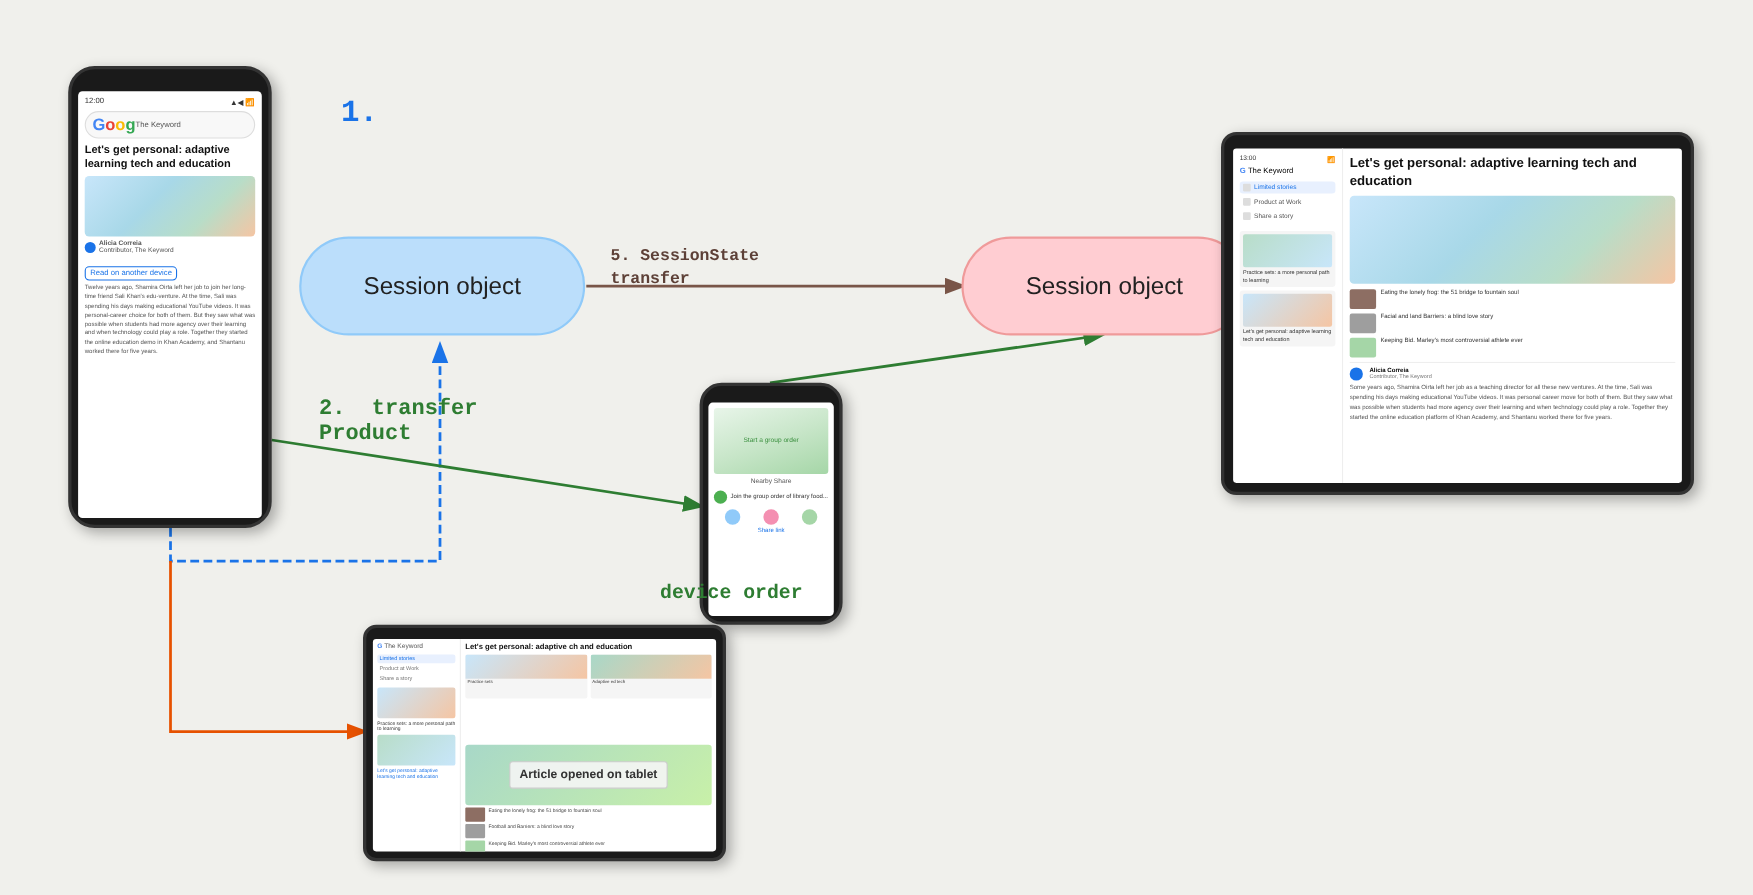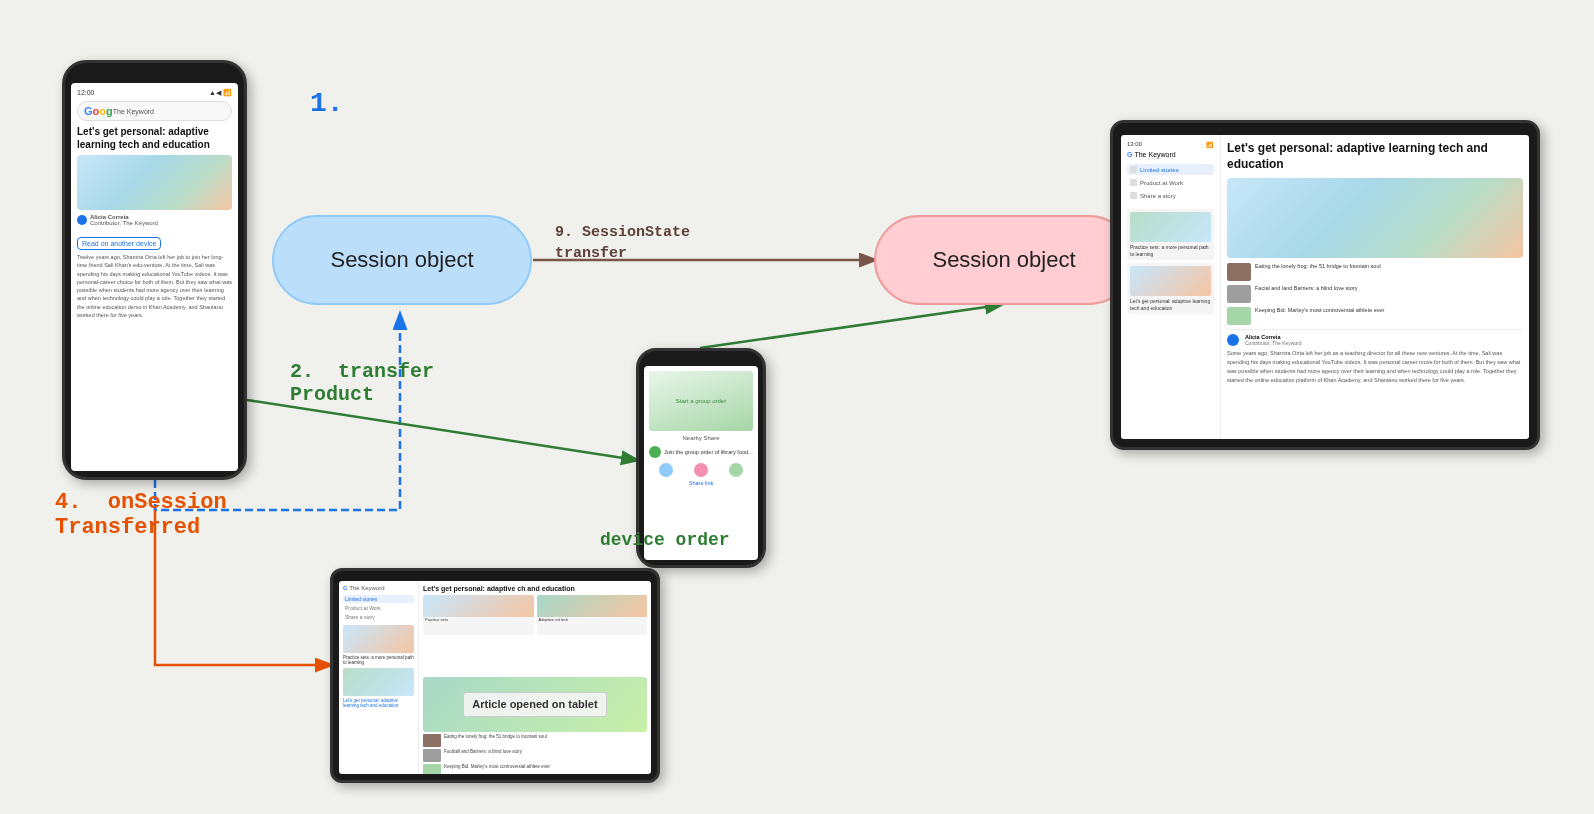--- a/index.html
+++ b/index.html
@@ -54,21 +54,21 @@
       border: 1px solid #ddd;
       border-radius: 20px;
       padding: 3px 6px;
       margin-bottom: 4px;
       font-size: 7px;
       color: #555;
       font-family: Arial, sans-serif;
     }
     .g-logo {
       font-weight: bold;
-      font-size: 11px;
+      font-size: 15px;
       margin-right: 0;
     }
     .g-logo span:nth-child(1) { color: #4285F4; }
     .g-logo span:nth-child(2) { color: #EA4335; }
     .g-logo span:nth-child(3) { color: #FBBC05; }
     .g-logo span:nth-child(4) { color: #34A853; }
     .article-title {
       font-size: 10px;
       font-weight: bold;
       color: #111;
@@ -561,21 +561,21 @@
 
   <div class="label-create-session">
     <span class="label-num" style="color:#1a73e8;">1.</span>
   </div>
 
   <div class="session-box-left">
     <span class="session-box-text">Session object</span>
   </div>
 
   <div style="position:absolute; left:555px; top:222px; font-family:'Courier New',monospace; font-weight:bold; font-size:15px; color:#5d4037; line-height:1.4;">
-    <div>9.  SessionState</div>
+    <div>5.  SessionState</div>
     <div>transfer</div>
   </div>
 
   <div class="session-box-right">
     <span class="session-box-text">Session object</span>
   </div>
 
   <div class="label-transfer-session">
     <div><span>2.</span>&nbsp;&nbsp;<span>transfer</span></div>
     <div>Product</div>
@@ -662,27 +662,20 @@
             </div>
             <div class="tablet-text-lines" style="margin-top:3px;">
               Some years ago, Shamira Oirta left her job as a teaching director for all these new ventures. At the time, Sali was spending his days making educational YouTube videos. It was personal career move for both of them. But they saw what was possible when students had more agency over their learning and when technology could play a role. Together they started the online education platform of Khan Academy, and Shantanu worked there for five years.
             </div>
           </div>
         </div>
       </div>
     </div>
   </div>
 
-  <div class="label-on-session">
-    <div>
-      <span>4.</span>&nbsp;
-      <span>onSession</span>
-    </div>
-    <div>Transferred</div>
-  </div>
 
   <div class="tablet-bottom">
     <div class="tablet-bottom-screen">
       <div class="bottom-sidebar">
         <div class="bottom-sidebar-g">
           <span style="font-weight:bold;color:#4285F4;">G</span>
           <span>The Keyword</span>
         </div>
         <div class="bottom-sidebar-item active">Limited stories</div>
         <div class="bottom-sidebar-item">Product at Work</div>

